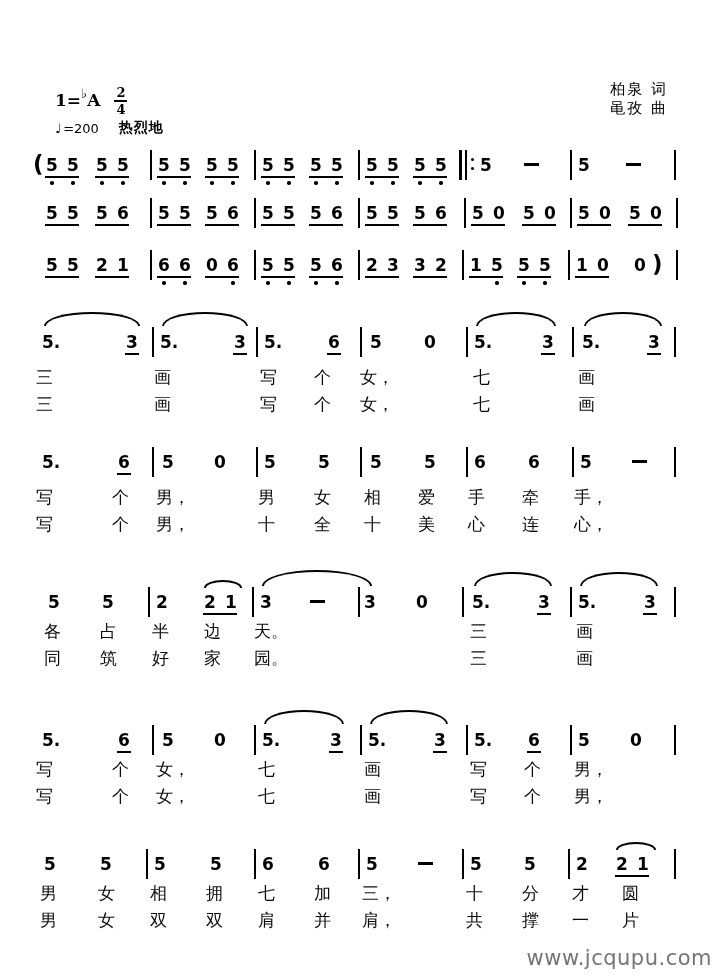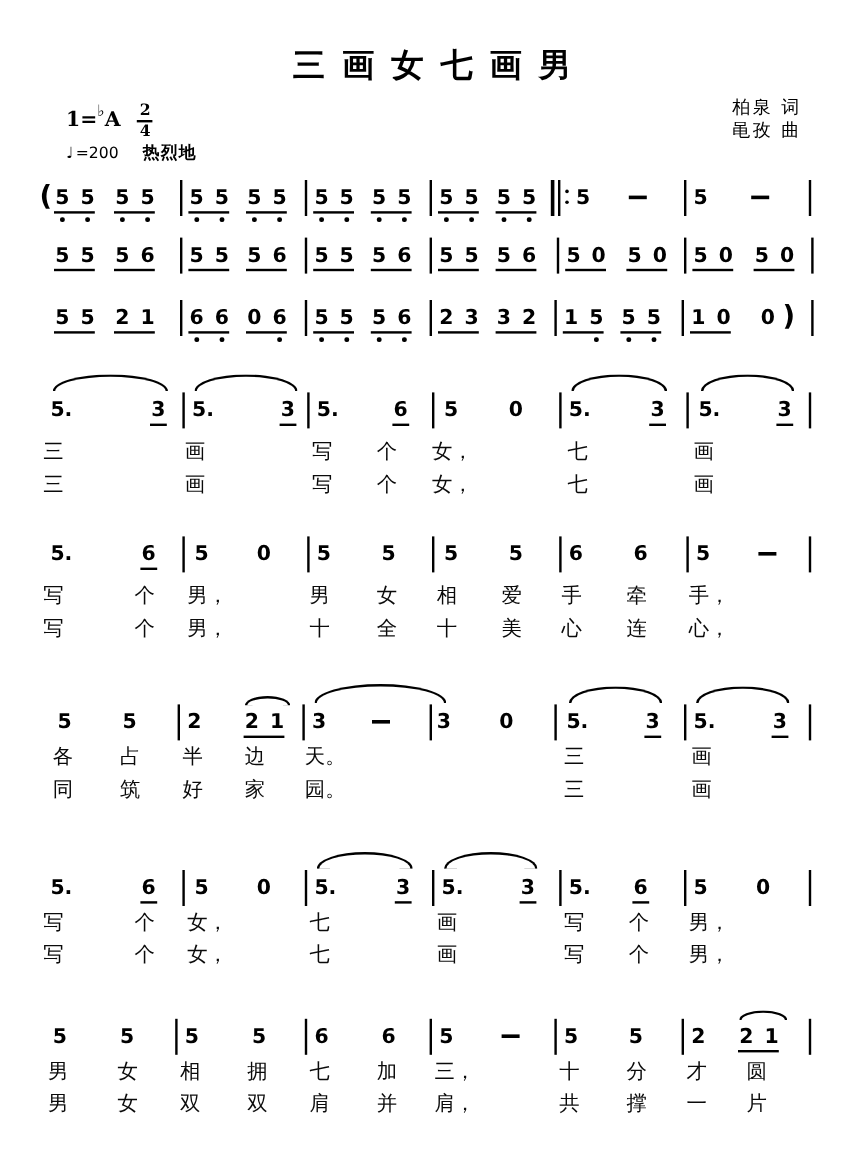--- a/index.html
+++ b/index.html
@@ -73,21 +73,20 @@
   .watermark {
     position: absolute; right: 8px; bottom: 10px;
     font-size: 21px; color: #757575; letter-spacing: 0.5px;
     font-family: "DejaVu Sans", sans-serif;
   }
 </style>
 </head>
 <body>
 
 <div class="sheet" id="sheet">
-  <div class="title">三画女七画男</div>
 
   <div class="credits">
     <div>柏泉 词</div>
     <div>黾孜 曲</div>
   </div>
 
   <div class="keysig">
     <span>1=</span>
       <span class="flat">♭</span>
       <span>A</span>
@@ -97,20 +96,21 @@
       <span>4</span>
     </span>
   </div>
 
   <div class="tempo">
     <span>♩</span>
       <span>=200</span>
     <span class="expr">热烈地</span>
   </div>
 
+  <div class="watermark">www.jcqupu.com</div>
 <div class="ptext" style="left: 33px; top: 151px;">(</div>
     <div class="notewrap" style="left: 46px; top: 155px;">
       <span class="digit gd" style="left: 0px;">5</span>
       <div class="odot" style="left: 4px; top: 26px;"></div>
       <span class="digit gd" style="left: 21px;">5</span>
       <div class="odot" style="left: 25px; top: 26px;"></div>
       <div class="uline" style="left: -1px; top: 21px; width: 34px;"></div>
     </div>
     <div class="notewrap" style="left: 96px; top: 155px;">
       <span class="digit gd" style="left: 0px;">5</span>

